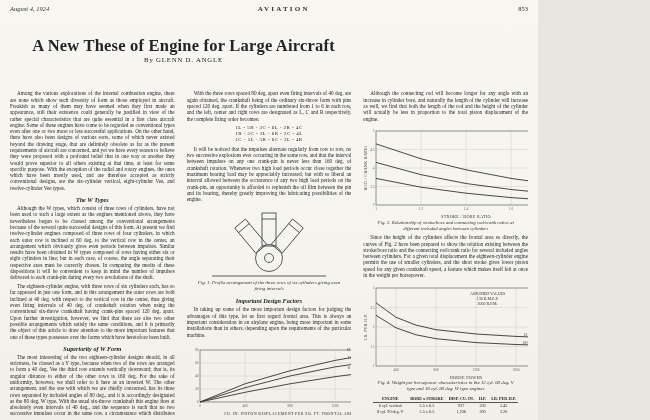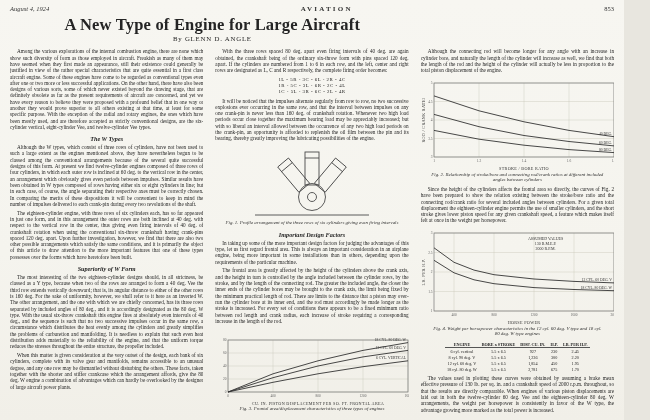--- a/index.html
+++ b/index.html
@@ -1,21 +1,21 @@
 <!DOCTYPE html>
 <html><head>
 <meta charset="utf-8">
 <style>
   html,body{margin:0;padding:0;background:#e8e6df;}
   .page{
-    width:624px;height:420px;box-sizing:border-box;
+    width:538px;height:420px;box-sizing:border-box;
     background:linear-gradient(180deg,#f7f6f1 0%,#f5f4ee 60%,#f1efe8 100%);
     padding:5px 10px 5px 10px;
     font-family:"Liberation Serif", serif;color:#242424;
-    display:flex;flex-direction:column;overflow:hidden;position:relative;
+    display:flex;flex-direction:column;overflow:hidden;position:relative;gap:21px;
   }
   .pg-header{display:flex;justify-content:space-between;align-items:baseline;font-size:6.5px;color:#333;flex:0 0 auto;}
   .pg-header .date{font-style:italic;}
   .pg-header .journal{font-weight:bold;letter-spacing:2.2px;font-size:7px;}
   .title-wrap{width:67%;flex:0 0 auto;}
   .title{font-size:16.5px;font-weight:bold;text-align:center;margin:3px 0 2px;letter-spacing:.2px;line-height:1.05;}
   .byline{text-align:center;font-size:6.8px;letter-spacing:.8px;margin:0 0 6px;}
   .columns{display:flex;gap:12px;flex:1 1 auto;min-height:0;overflow:hidden;}
   .col{flex:1 1 0;min-width:0;display:flex;flex-direction:column;overflow:hidden;}
   .col > *{flex:0 0 auto;}
@@ -43,21 +43,21 @@
 
 <div class="page">
 
   <div class="pg-header">
     <span class="date">August 4, 1924</span>
     <span class="journal">AVIATION</span>
     <span class="folio">853</span>
   </div>
 
   <div class="title-wrap">
-    <h1 class="title">A New Type of Engine for Large Aircraft</h1>
+    <h1 class="title">A New These of Engine for Large Aircraft</h1>
     <div class="byline">By GLENN D. ANGLE</div>
   </div>
 
   <div class="columns">
 
     <div class="col">
       <p class="para">Among the various explorations of the internal combustion engine, there are none which show such diversity of form as those employed in aircraft. Freakish as many of them may have seemed when they first made an appearance, still their existence could generally be justified in view of the rather special characteristics that are quite essential in a first class aircraft engine. Some of these engines have come to be regarded as conventional types even after one or two more or less successful applications. On the other hand, there have also been designs of various sorts, some of which never existed beyond the drawing stage, that are definitely obsolete as far as the present requirements of aircraft are concerned, and yet we have every reason to believe they were proposed with a profound belief that in one way or another they would prove superior to all others existing at that time, at least for some specific purpose. With the exception of the radial and rotary engines, the ones which have been mostly used, and are therefore accepted as strictly conventional designs, are the six-cylinder vertical, eight-cylinder Vee, and twelve-cylinder Vee types.</p>
       <div class="subhead">The W Types</div>
       <p class="para">Although the W types, which consist of three rows of cylinders, have not been used to such a large extent as the engines mentioned above, they have nevertheless begun to be classed among the conventional arrangements because of the several quite successful designs of this form. At present we find twelve-cylinder engines composed of three rows of four cylinders, in which each outer row is inclined at 60 deg. to the vertical row in the center, an arrangement which obviously gives even periods between impulses. Similar results have been obtained in W types composed of rows having either six or eight cylinders in line; but in each case, of course, the angle separating their respective axes must be correctly chosen. In comparing the merits of these dispositions it will be convenient to keep in mind the number of impulses delivered to each crank-pin during every two revolutions of the shaft.</p>
       <p class="para">The eighteen-cylinder engine, with three rows of six cylinders each, has so far appeared in just one form, and in this arrangement the outer rows are both inclined at 40 deg. with respect to the vertical row in the center, thus giving even firing intervals of 40 deg. of crankshaft rotation when using the conventional six-throw crankshaft having crank-pins spaced 120 deg. apart. Upon further investigation, however, we find that there are also two other possible arrangements which satisfy the same conditions, and it is primarily the object of this article to draw attention to the more important features that one of these types possesses over the forms which have heretofore been built.</p>

